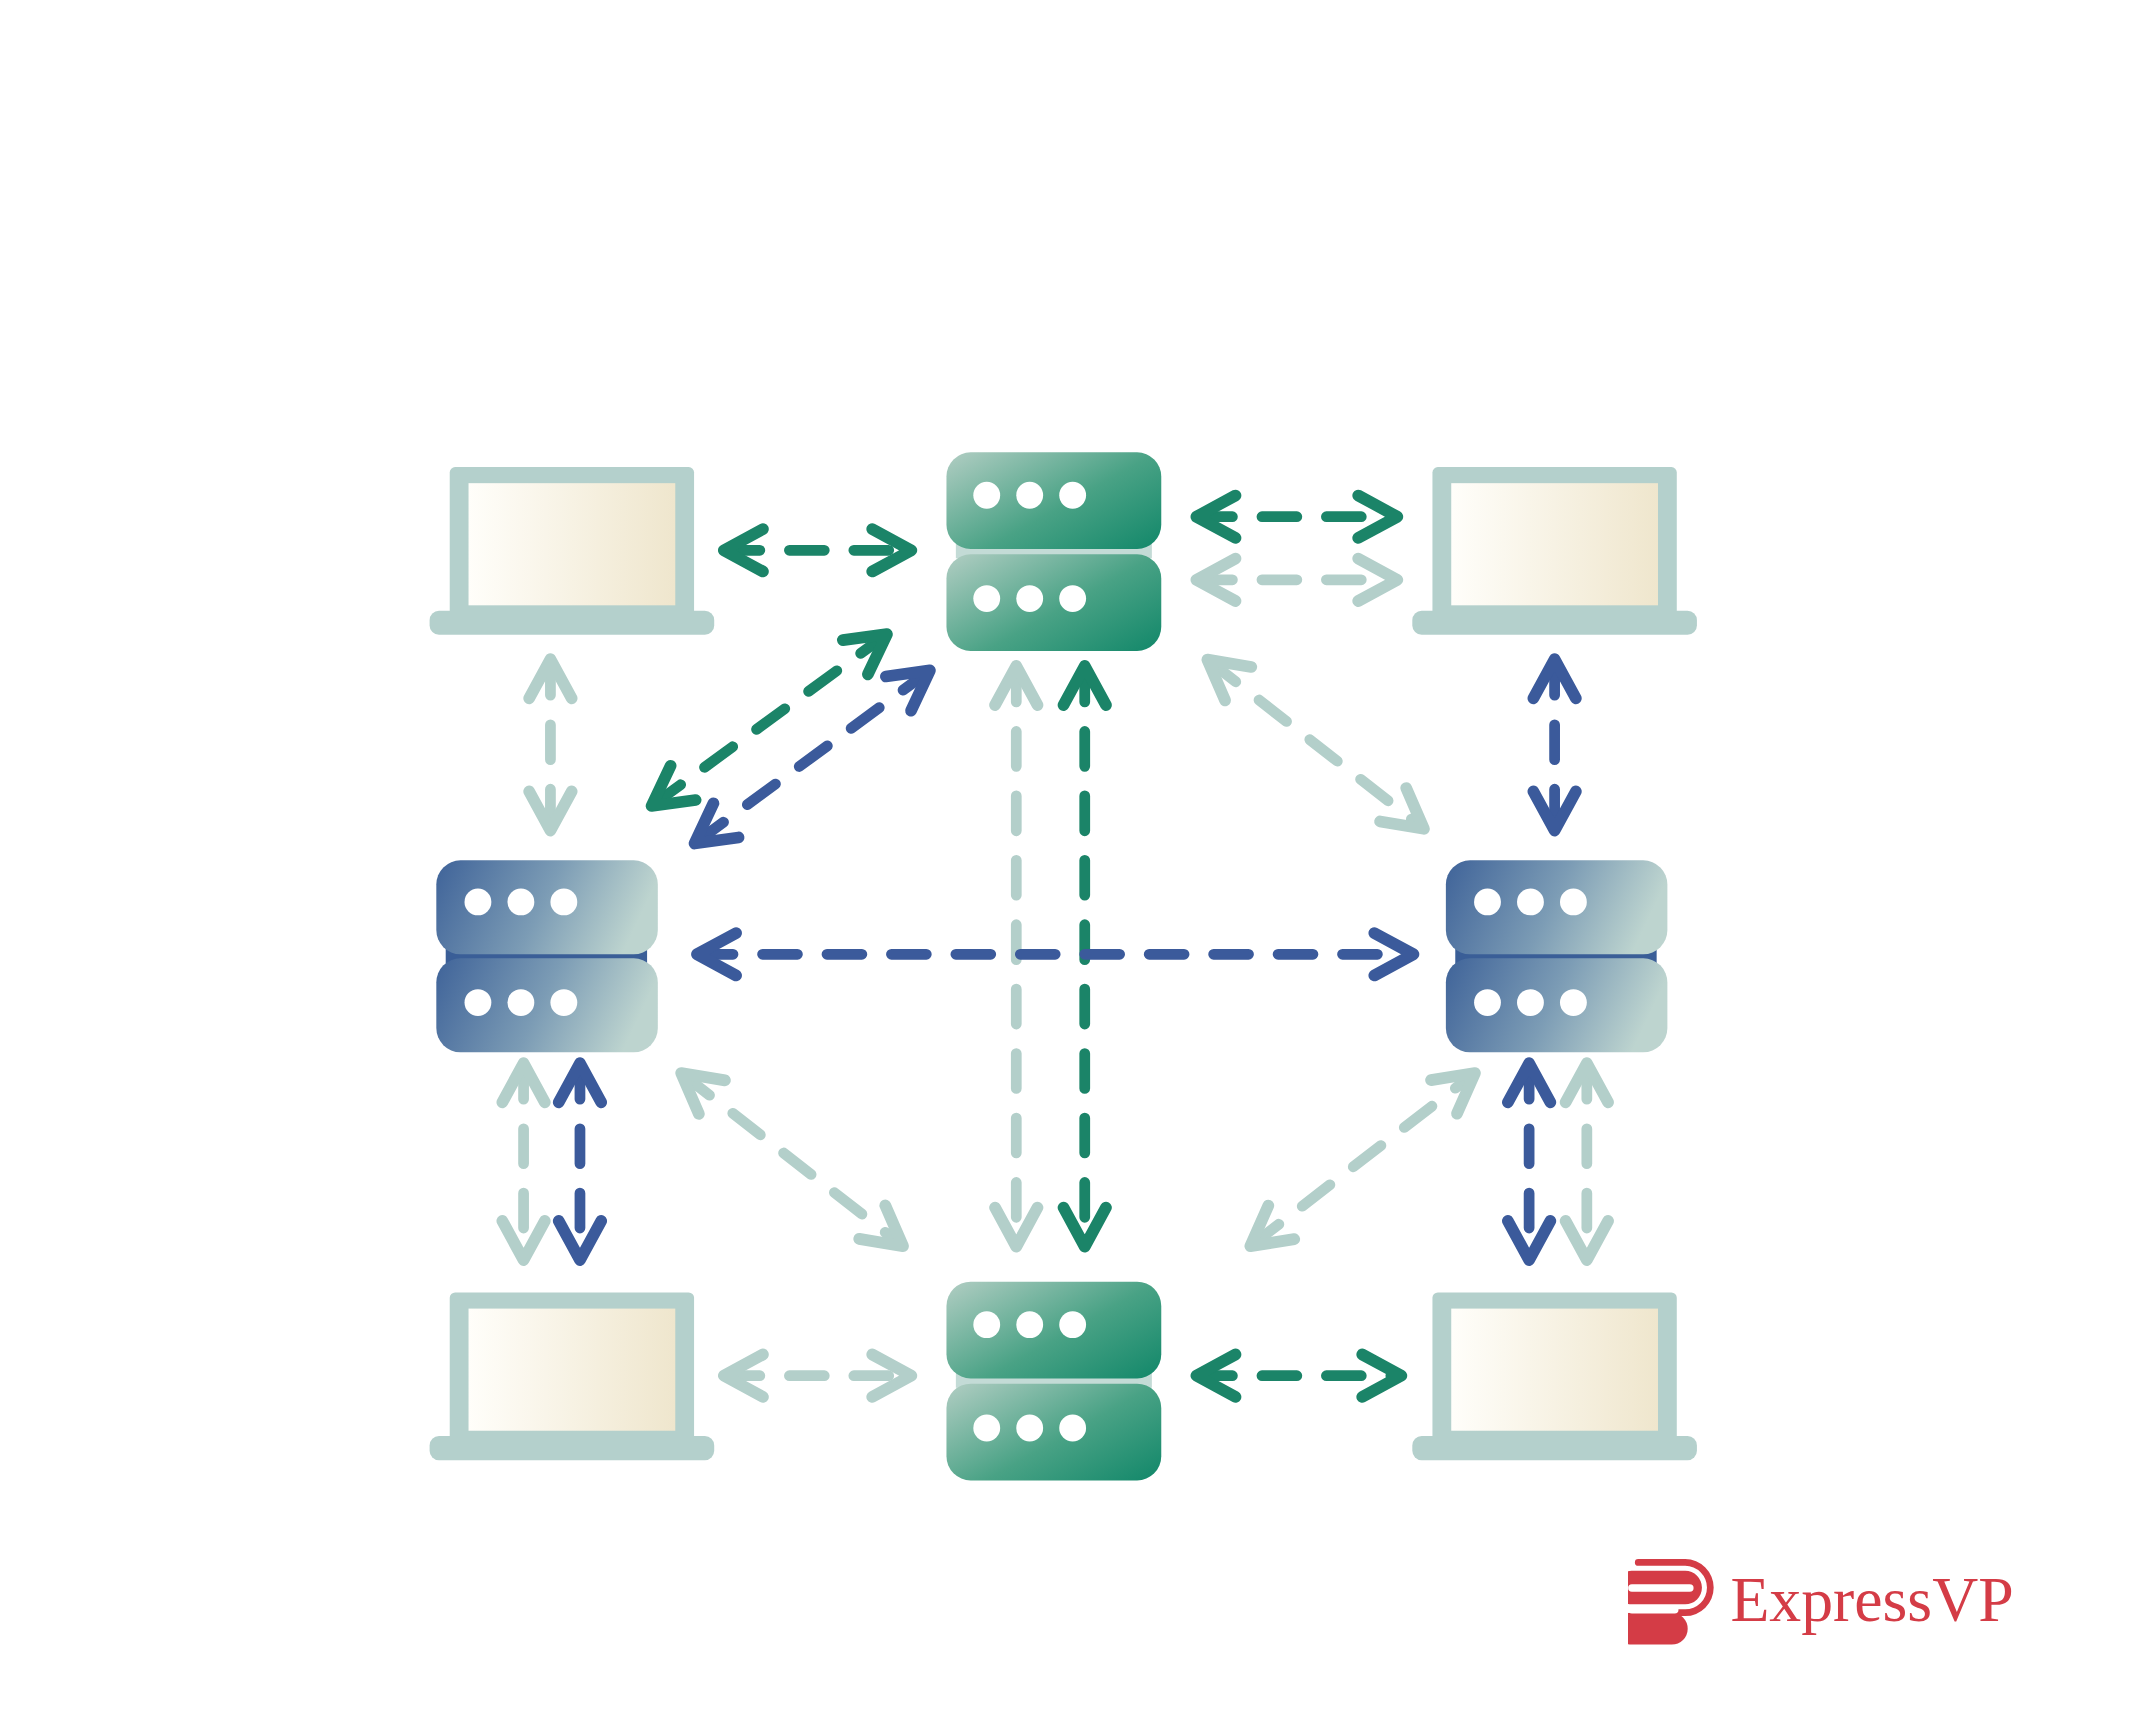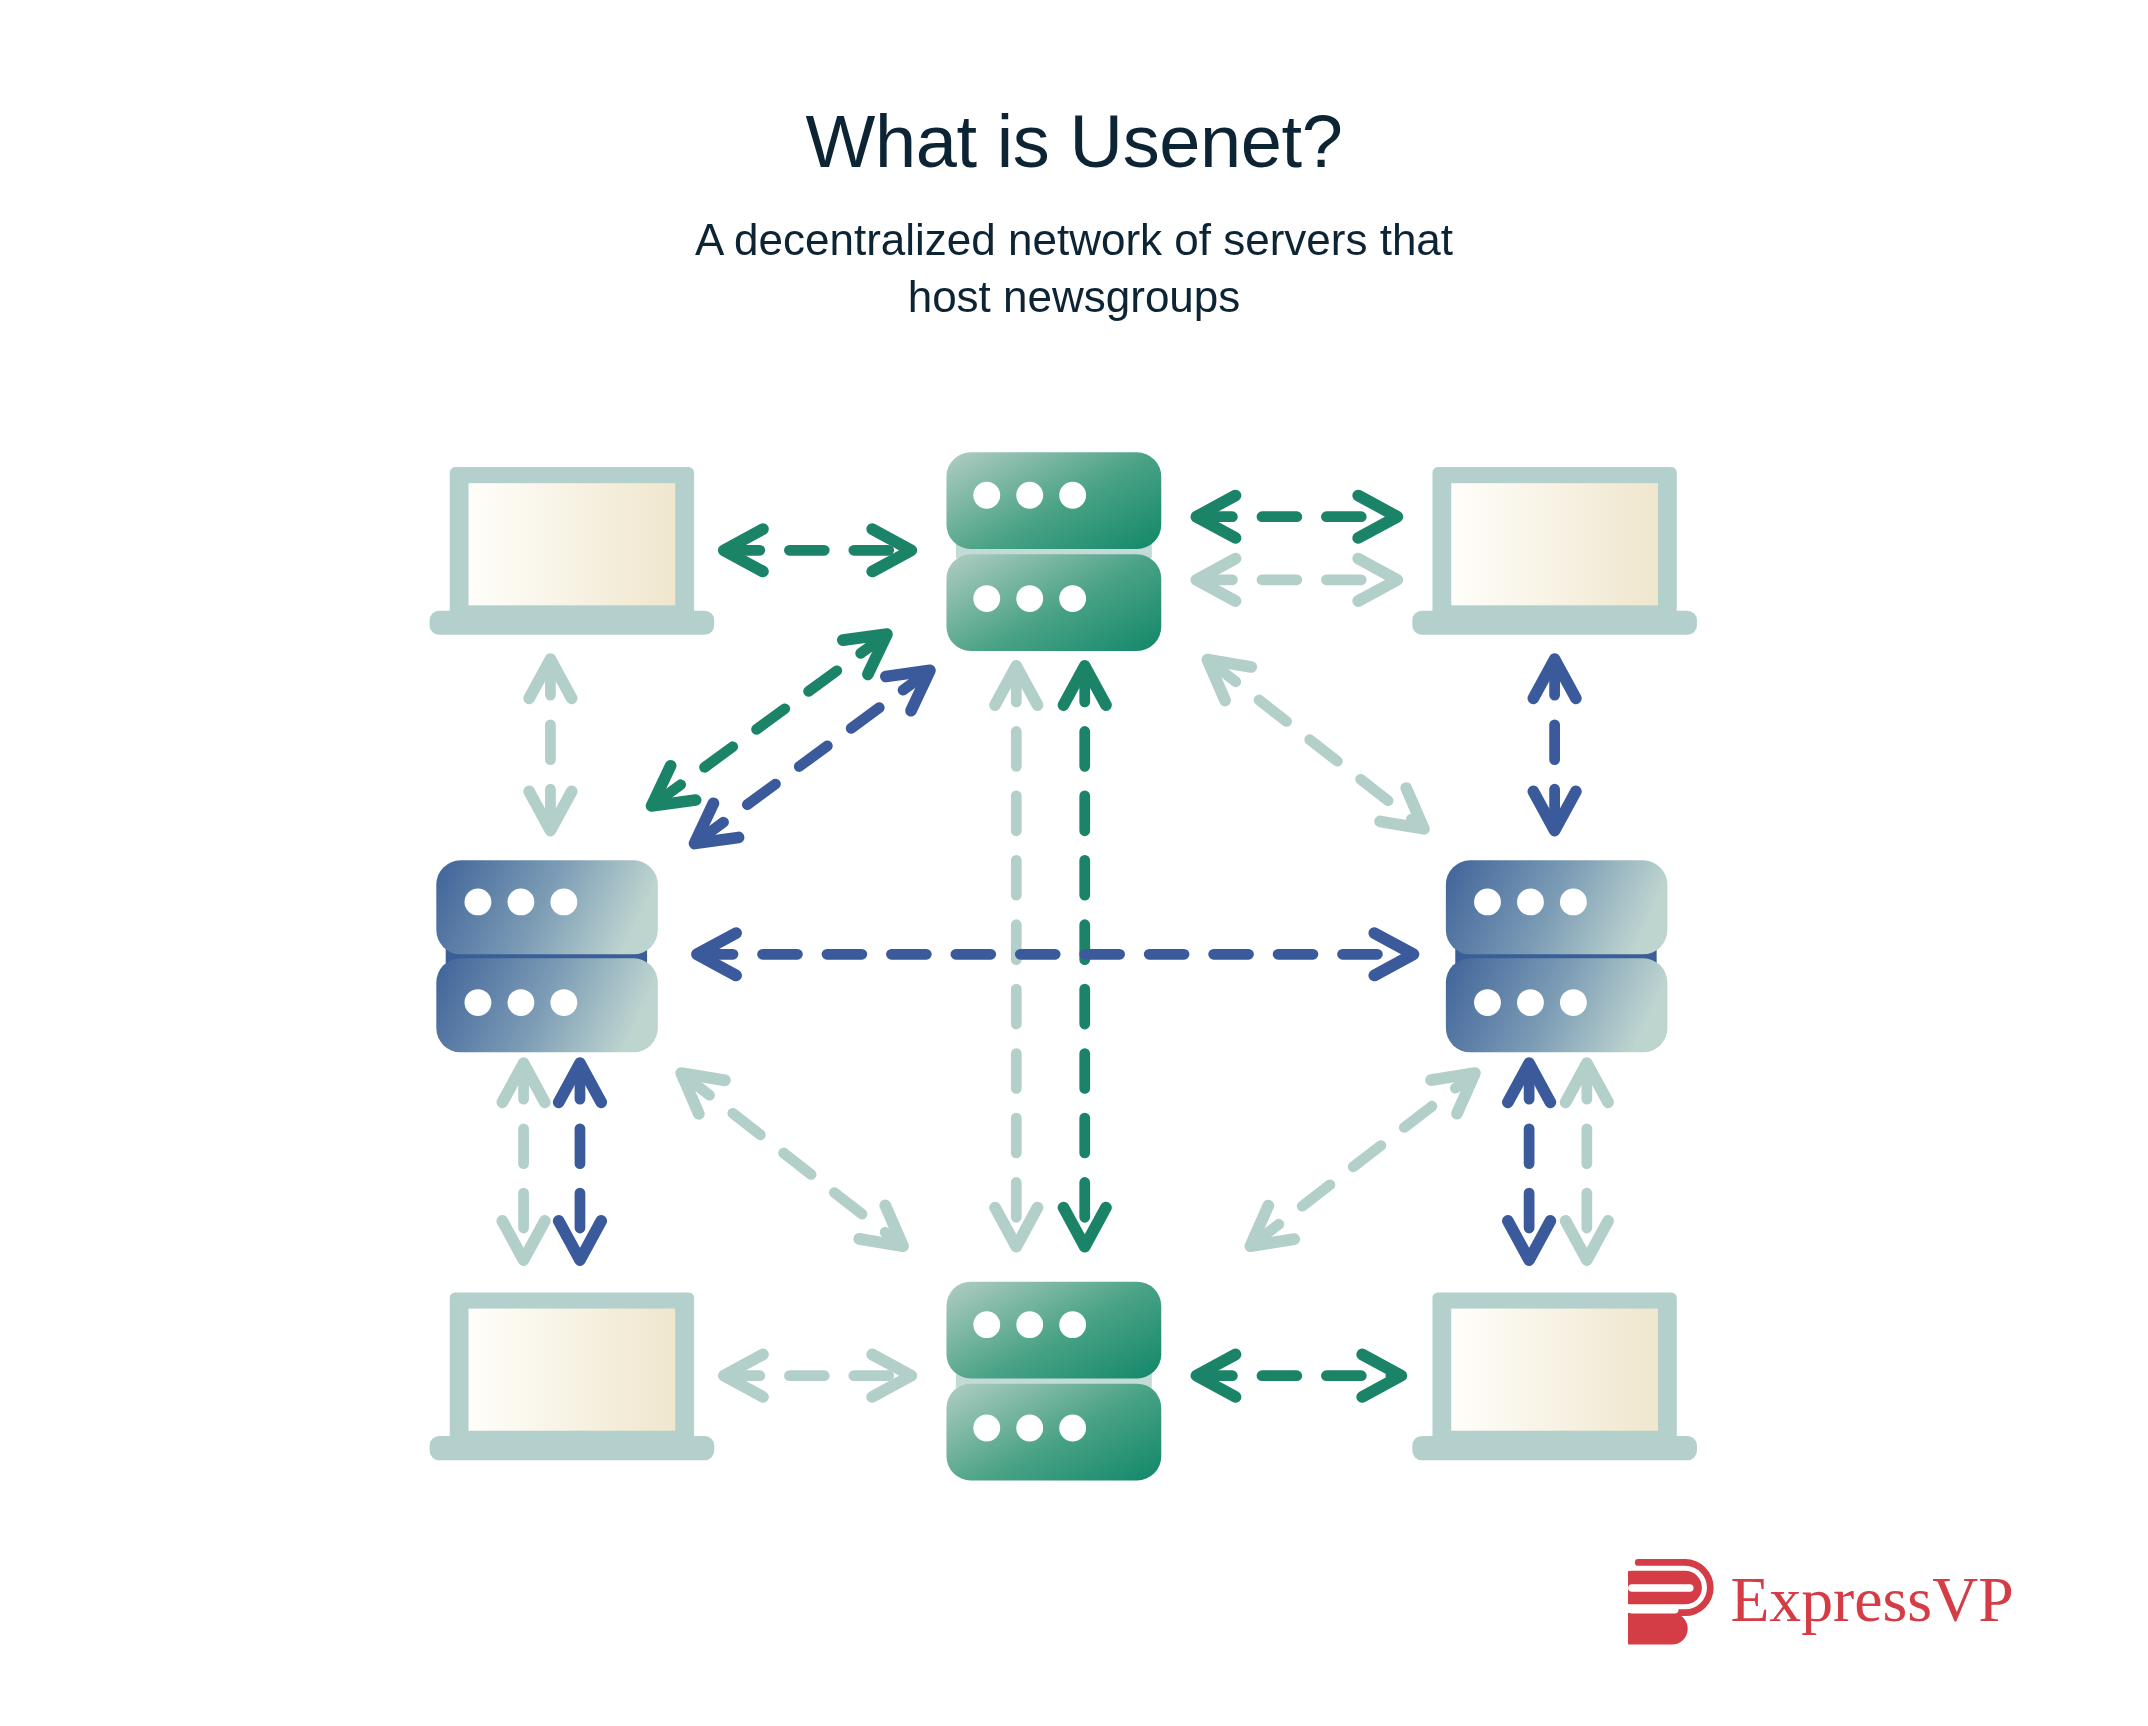--- a/index.html
+++ b/index.html
@@ -55,25 +55,20 @@
     top: 1549px;
     width: 386px;
     height: 109px;
   }
 </style>
 </head>
 <body>
 
 <div id="canvas">
 
-  <div id="headings">
-    <h1 id="title">What is Usenet?</h1>
-    <p id="subtitle">A decentralized network of servers that
-host newsgroups</p>
-  </div>
 
   <svg id="diagram" viewBox="0 0 1600 1286" preserveAspectRatio="none">
     <defs>
       <linearGradient id="gScreen" x1="0" y1="0" x2="1" y2="0">
         <stop offset="0%" stop-color="#fffefa"></stop>
         <stop offset="100%" stop-color="#efe6cd"></stop>
       </linearGradient>
       <linearGradient id="gSrvGreen" x1="0" y1="0.1" x2="1" y2="0.9">
         <stop offset="0%" stop-color="#a9cabe"></stop>
         <stop offset="55%" stop-color="#49a285"></stop>

